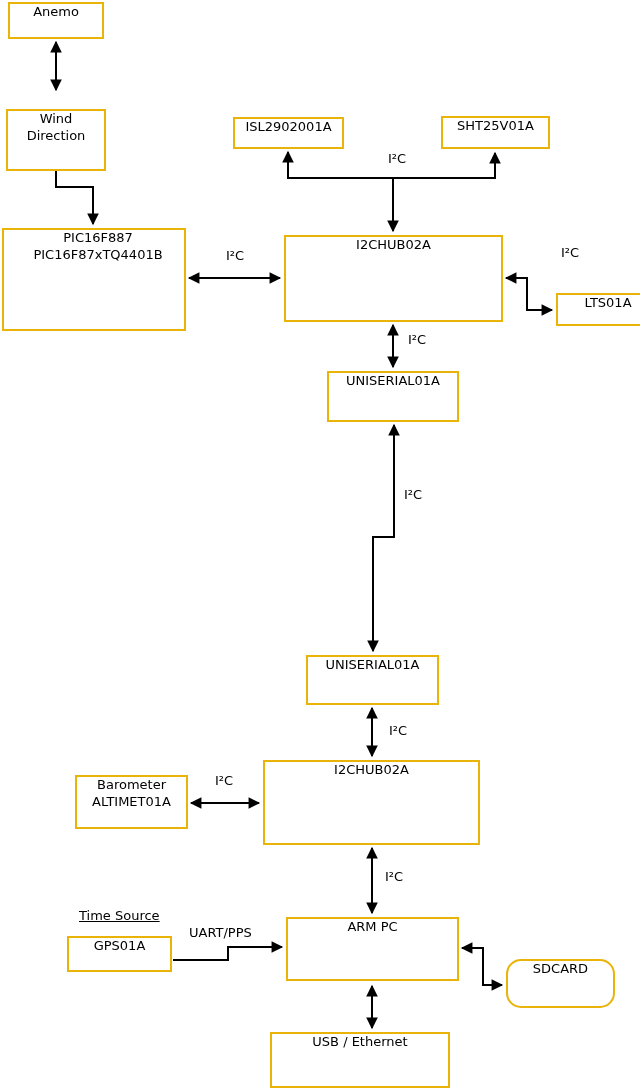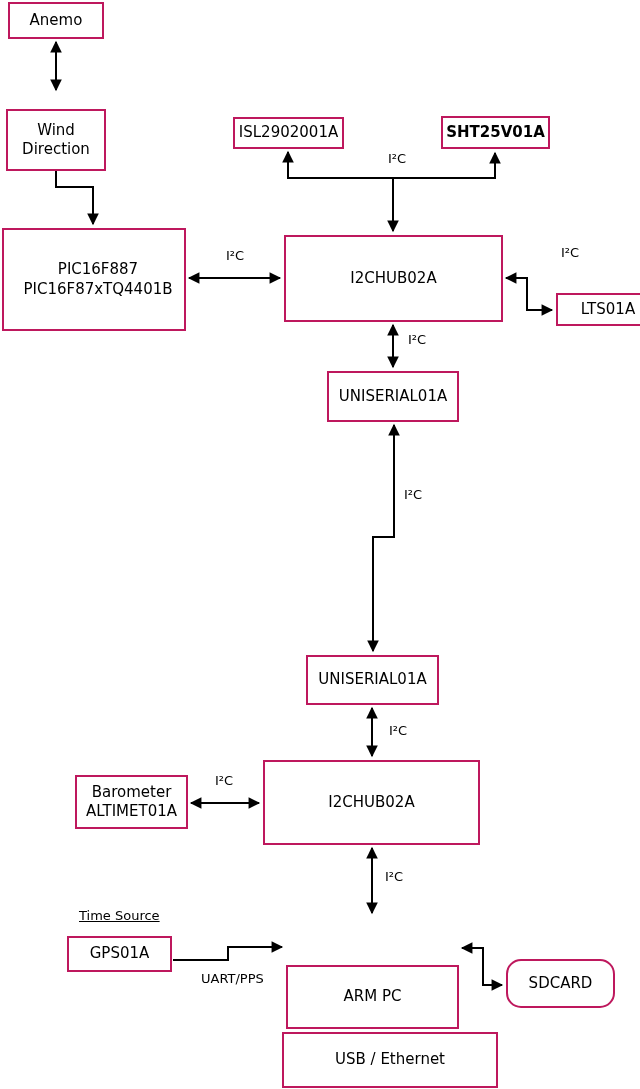--- a/index.html
+++ b/index.html
@@ -5,23 +5,23 @@
   html,body { margin:0; padding:0; background:#fff; }
   .canvas {
     position:relative; width:640px; height:1089px;
     background:#ffffff; color:#000;
     font-family:"DejaVu Sans","Liberation Sans",sans-serif;
     overflow:hidden;
   }
   svg.wires { position:absolute; left:0; top:0; width:640px; height:1089px; }
   .node {
     position:absolute; box-sizing:border-box;
-    border:2px solid #be185d; background:#fff;
-    display:flex; flex-direction:column; align-items:center; justify-content:center;
-    font-size:15px; line-height:1.3; text-align:center; white-space:nowrap;
+    border:2px solid #eab308; background:#fff;
+    display:flex; flex-direction:column; align-items:center; justify-content:flex-start;
+    font-size:13px; line-height:1.3; text-align:center; white-space:nowrap;
   }
   .elabel {
     position:absolute; font-size:13px; line-height:1.15; white-space:nowrap;
   }
 </style>
 </head>
 <body>
 
 <div class="canvas">
 
@@ -60,21 +60,21 @@
 
   <div class="node" style="left:2px; top:228px; width:184px; height:103px;padding-left:8px;">
     <div>PIC16F887</div>
     <div>PIC16F87xTQ4401B</div>
   </div>
 
   <div class="node" style="left:233px; top:117px; width:111px; height:32px;">
     <div>ISL2902001A</div>
   </div>
 
-  <div class="node" style="left:441px; top:116px; width:109px; height:33px;font-weight:bold;">
+  <div class="node" style="left:441px; top:116px; width:109px; height:33px;">
     <div>SHT25V01A</div>
   </div>
 
   <div class="node" style="left:284px; top:235px; width:219px; height:87px;">
     <div>I2CHUB02A</div>
   </div>
 
   <div class="node" style="left:556px; top:293px; width:104px; height:33px;">
     <div>LTS01A</div>
   </div>
@@ -89,40 +89,40 @@
 
   <div class="node" style="left:75px; top:775px; width:113px; height:54px;">
     <div>Barometer</div>
     <div>ALTIMET01A</div>
   </div>
 
   <div class="node" style="left:263px; top:760px; width:217px; height:85px;">
     <div>I2CHUB02A</div>
   </div>
 
-  <div class="node" style="left:286px; top:917px; width:173px; height:64px;margin-top:48px;">
+  <div class="node" style="left:286px; top:917px; width:173px; height:64px;">
     <div>ARM PC</div>
   </div>
 
   <div class="node" style="left:67px; top:936px; width:105px; height:36px;">
     <div>GPS01A</div>
   </div>
 
   <div class="node" style="left:506px; top:959px; width:109px; height:49px;border-radius:15px;">
     <div>SDCARD</div>
   </div>
 
-  <div class="node" style="left:282px; top:1032px; width:216px; height:56px;">
+  <div class="node" style="left:270px; top:1032px; width:180px; height:56px;">
     <div>USB / Ethernet</div>
   </div>
 
   <div class="elabel" style="left:388px; top:152px;">I²C</div>
   <div class="elabel" style="left:226px; top:249px;">I²C</div>
   <div class="elabel" style="left:561px; top:246px;">I²C</div>
   <div class="elabel" style="left:408px; top:333px;">I²C</div>
   <div class="elabel" style="left:404px; top:488px;">I²C</div>
   <div class="elabel" style="left:389px; top:724px;">I²C</div>
   <div class="elabel" style="left:215px; top:774px;">I²C</div>
   <div class="elabel" style="left:385px; top:870px;">I²C</div>
   <div class="elabel" style="left:79px; top:909px;text-decoration:underline;">Time Source</div>
-  <div class="elabel" style="left:189px; top:972px;margin-left:12px;">UART/PPS</div>
+  <div class="elabel" style="left:189px; top:926px;">UART/PPS</div>
 
 </div>
 
 </body></html>

